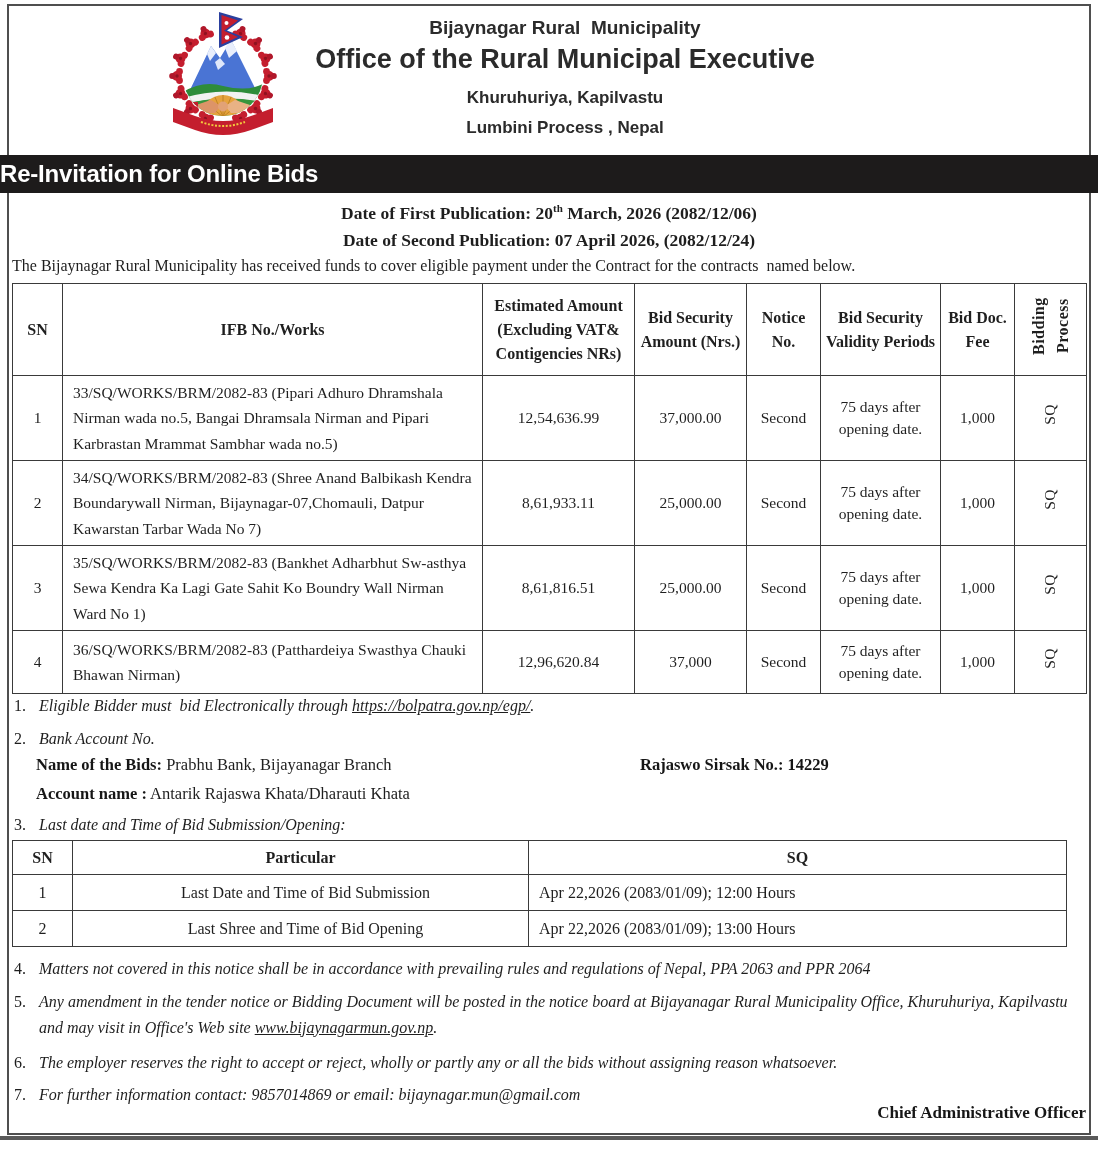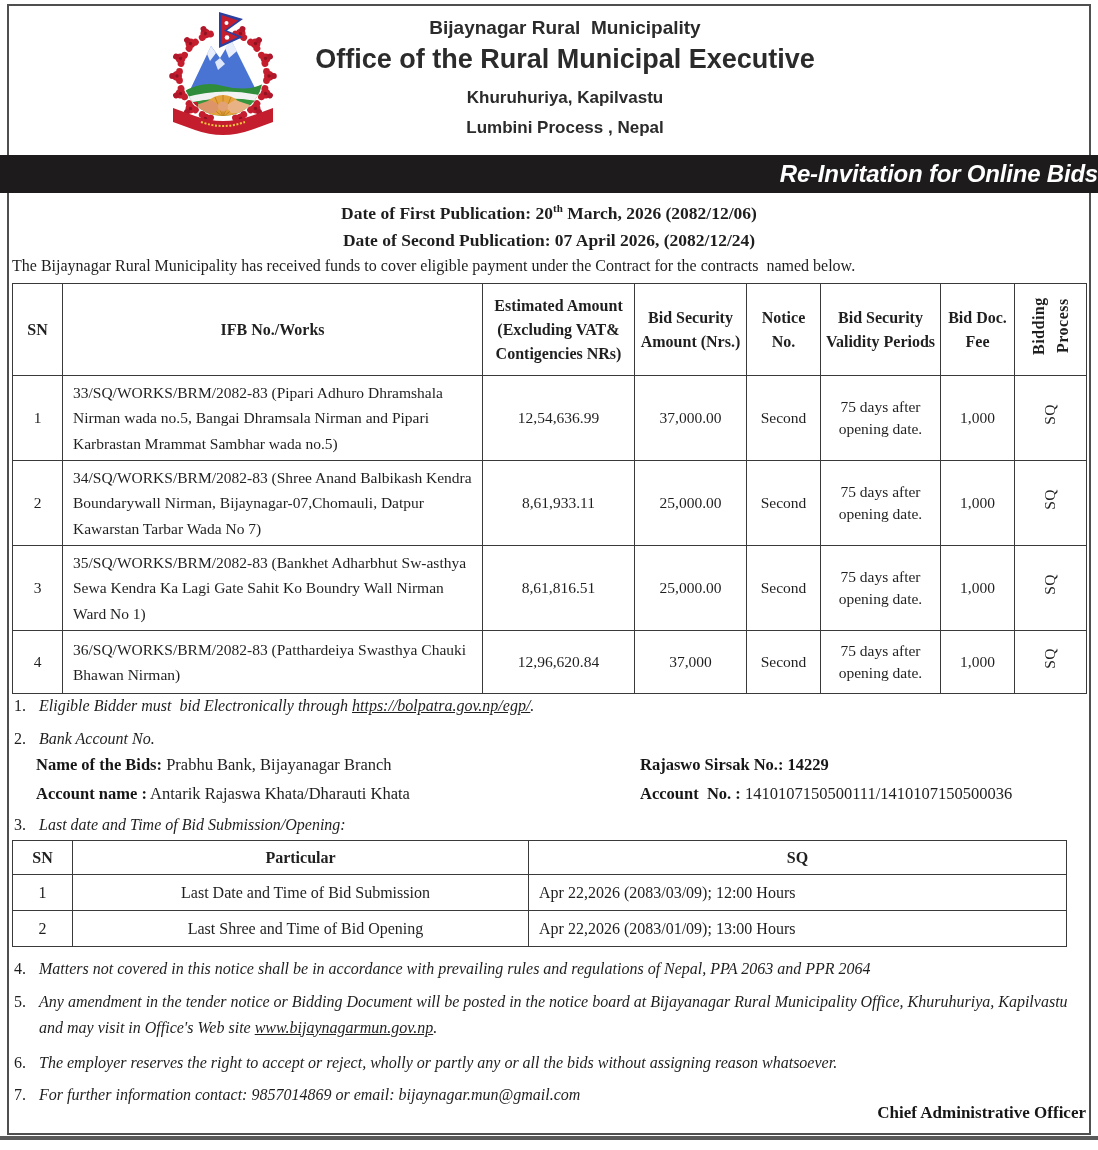--- a/index.html
+++ b/index.html
@@ -16,21 +16,21 @@
   #logo { left:162px; top:10px; width:122px; height:126px; }
   .hdr { left:0; width:1098px; text-align:center; font-family:"Liberation Sans", sans-serif;
          font-weight:bold; color:#2b2b2b;margin-left:16px; }
   #hdr-org    { top:17px;  font-size:19px; }
   #hdr-office { top:44px;  font-size:27px; }
   #hdr-addr1  { top:88px;  font-size:17px; }
   #hdr-addr2  { top:118px; font-size:17px; }
 
   
   #banner { left:0; top:155px; width:1098px; height:38px; background:#1d1b1b;
-            display:flex; align-items:center; justify-content:flex-end;font-style:italic; }
+            display:flex; align-items:center; justify-content:flex-start; }
   #banner span { color:#ffffff; font-family:"Liberation Sans", sans-serif;
                  font-weight:bold; font-size:24px; letter-spacing:-0.2px; }
 
   
   .pubdate { left:0; width:1098px; text-align:center; font-weight:bold; font-size:17.5px; color:#1e1e1e; }
   #pub1 { top:202px; } #pub2 { top:230px; }
   #pub1 sup { font-size:11px; }
 
   #intro { left:12px; top:257px; width:1074px; font-size:16px; color:#1e1e1e; }
 
@@ -229,21 +229,20 @@
 <div id="note2" class="abs note">
   <span class="num">2.</span>
   <span class="body">Bank Account No.</span>
 </div>
 <div id="bank-name-row" class="abs note">
   <b class="lbl">Name of the Bids:</b><span class="pre"> Prabhu Bank, Bijayanagar Branch</span>
   <b class="lbl bank-right">Rajaswo Sirsak No.: 14229</b>
 </div>
 <div id="bank-acct-row" class="abs note">
   <b class="lbl">Account name :</b><span class="pre"> Antarik Rajaswa Khata/Dharauti Khata</span>
-  <span class="bank-right"><b class="lbl pre">Account  No. :</b><span class="pre"> 1410107150500111/1410107150500036</span></span>
 </div>
 <div id="note3" class="abs note">
   <span class="num">3.</span>
   <span class="body">Last date and Time of Bid Submission/Opening:</span>
 </div>
 
 <table id="sched-table" class="abs">
   <colgroup>
       <col style="width:60px">
       <col style="width:456px">
@@ -251,21 +250,21 @@
     </colgroup>
   <tbody>
       <tr>
     <th>SN</th>
     <th>Particular</th>
     <th>SQ</th>
   </tr>
   <tr>
     <td class="c">1</td>
     <td class="l">Last Date and Time of Bid Submission</td>
-    <td class="l2">Apr 22,2026 (2083/03/09); 12:00 Hours</td>
+    <td class="l2">Apr 22,2026 (2083/01/09); 12:00 Hours</td>
   </tr>
   <tr>
     <td class="c">2</td>
     <td class="l">Last Shree and Time of Bid Opening</td>
     <td class="l2">Apr 22,2026 (2083/01/09); 13:00 Hours</td>
   </tr>
 </tbody>
   </table>
 
 <div id="note4" class="abs note">

